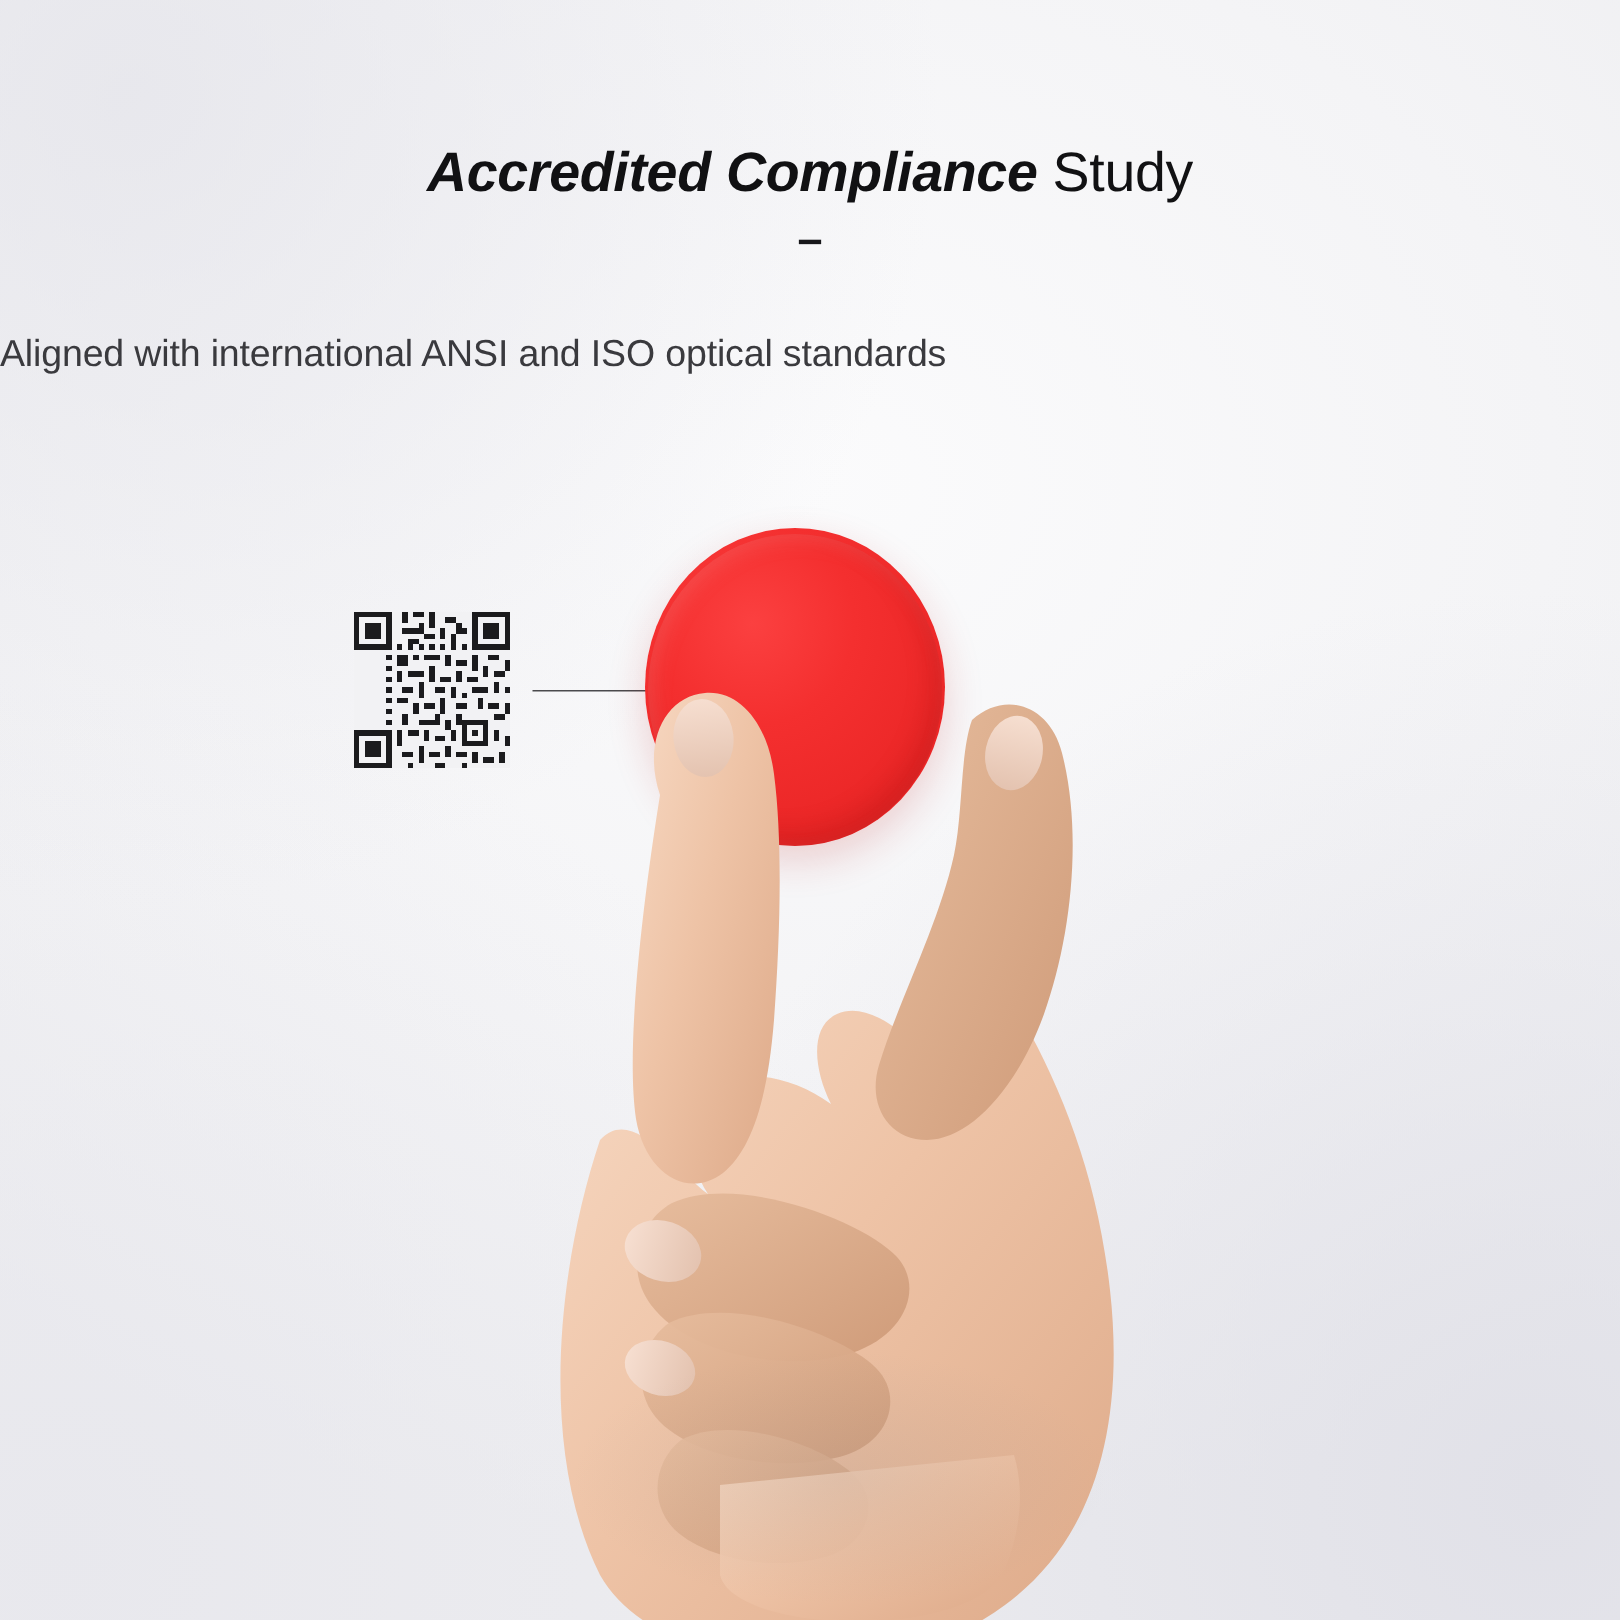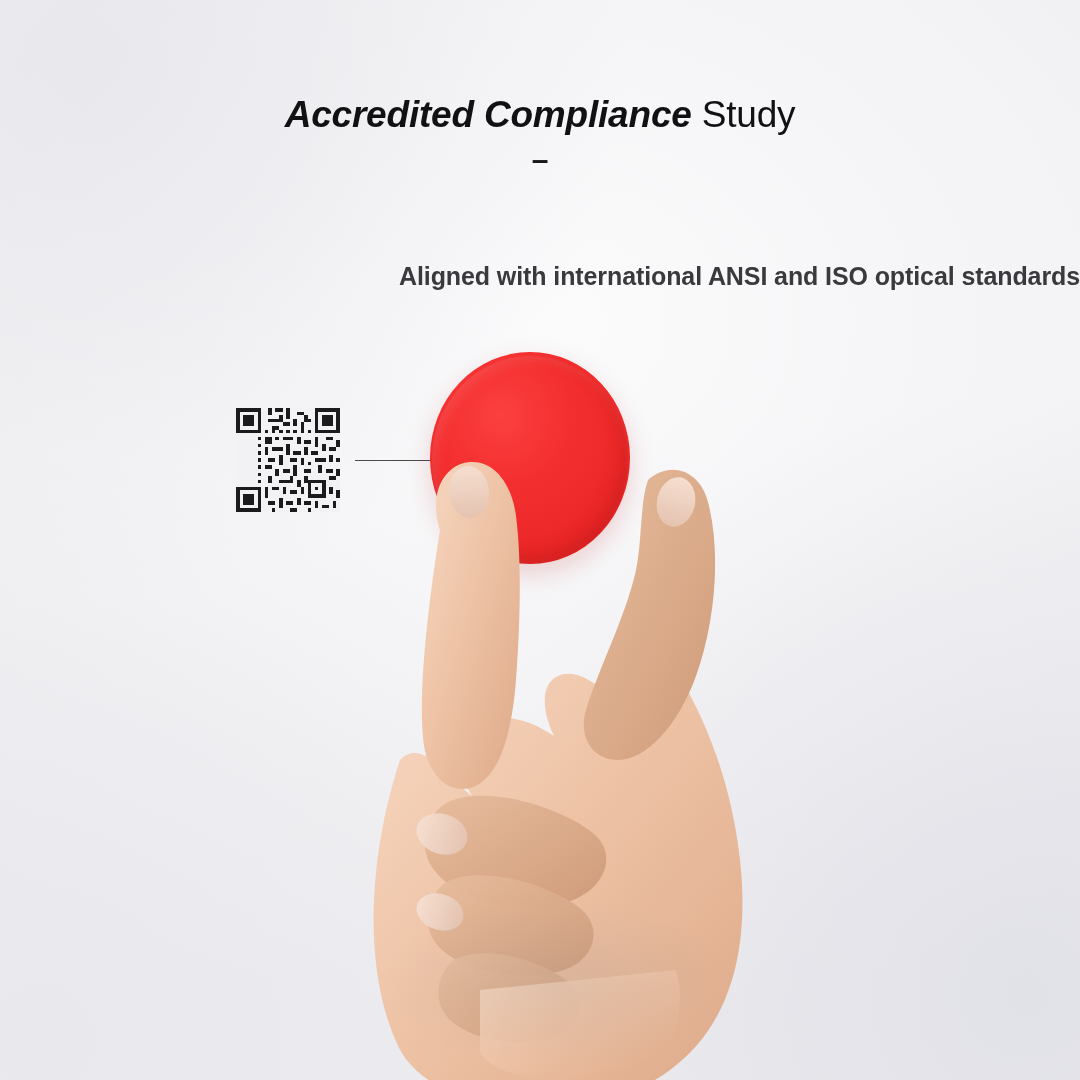--- a/index.html
+++ b/index.html
@@ -66,27 +66,26 @@
     font-weight: 700;
     color: #17171a;
     line-height: 40px;
   }
 
   .subtitle {
     position: absolute;
     top: 222px;
     left: 0;
     width: 1080px;
-    text-align: right;
+    text-align: left;
     font-size: 25px;
-    font-weight: 700;
+    font-weight: 400;
     color: #3a3a3e;
     letter-spacing: -0.1px;
     white-space: nowrap;
-    margin-top: 40px;
   }
 
   .body-copy {
     position: absolute;
     top: 275px;
     left: 190px;
     width: 700px;
     text-align: center;
     font-size: 16.5px;
     line-height: 24px;

